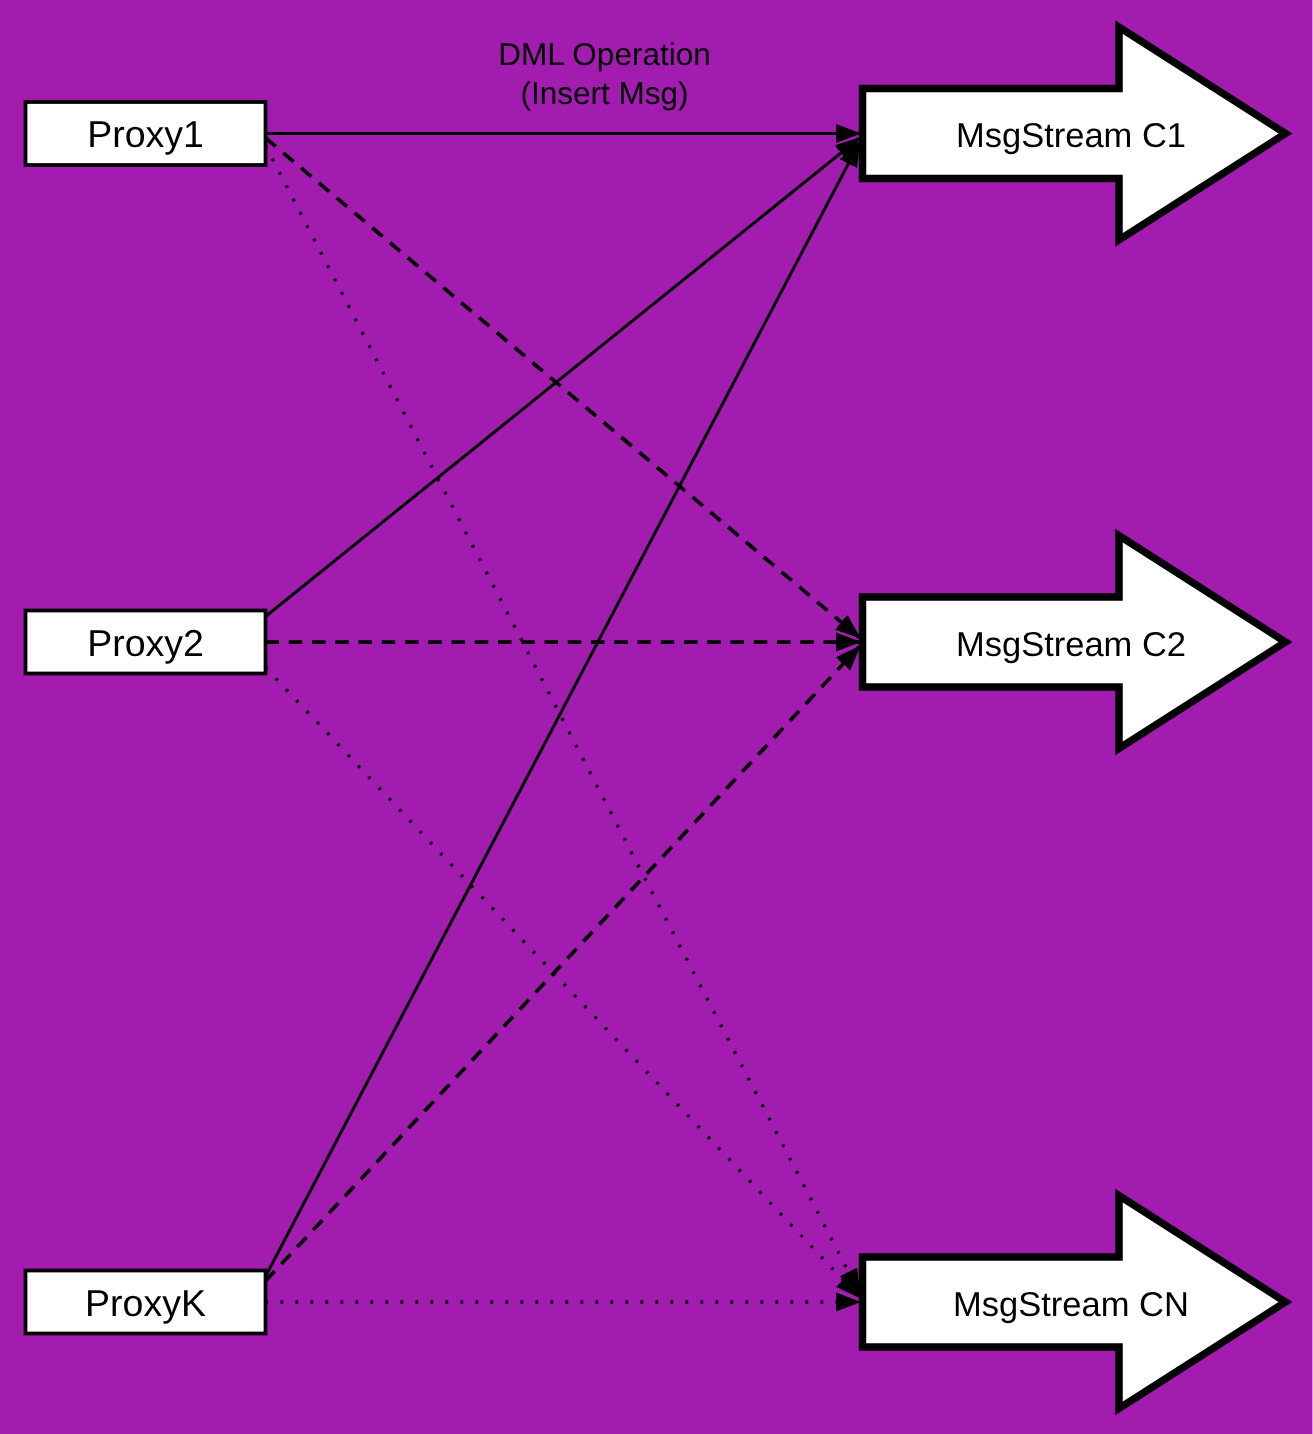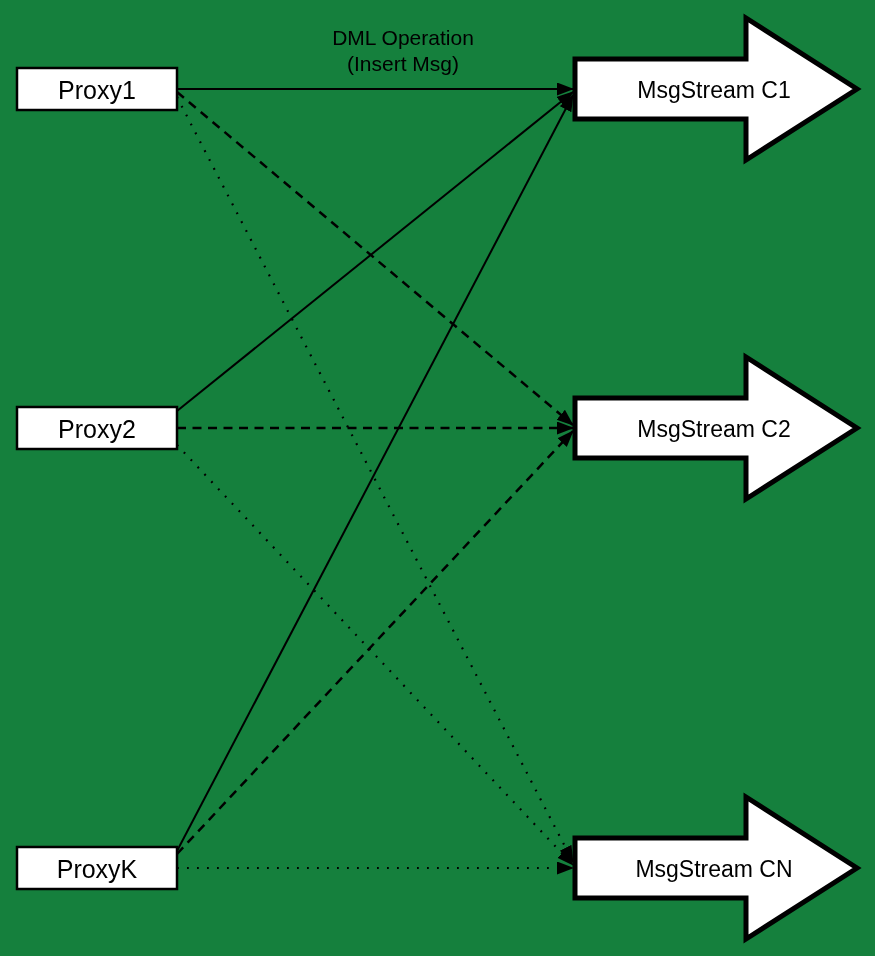--- a/index.html
+++ b/index.html
@@ -4,21 +4,21 @@
 <style>
   html, body {
     margin: 0;
     padding: 0;
     background: #ffffff;
   }
   .stage {
     position: relative;
     width: 875px;
     height: 956px;
-    background: #15803d;
+    background: #a21caf;
     overflow: hidden;
   }
   svg {
     display: block;
   }
   text {
     font-family: "Liberation Sans", "DejaVu Sans", sans-serif;
     fill: #000000;
   }
   .title-text {

